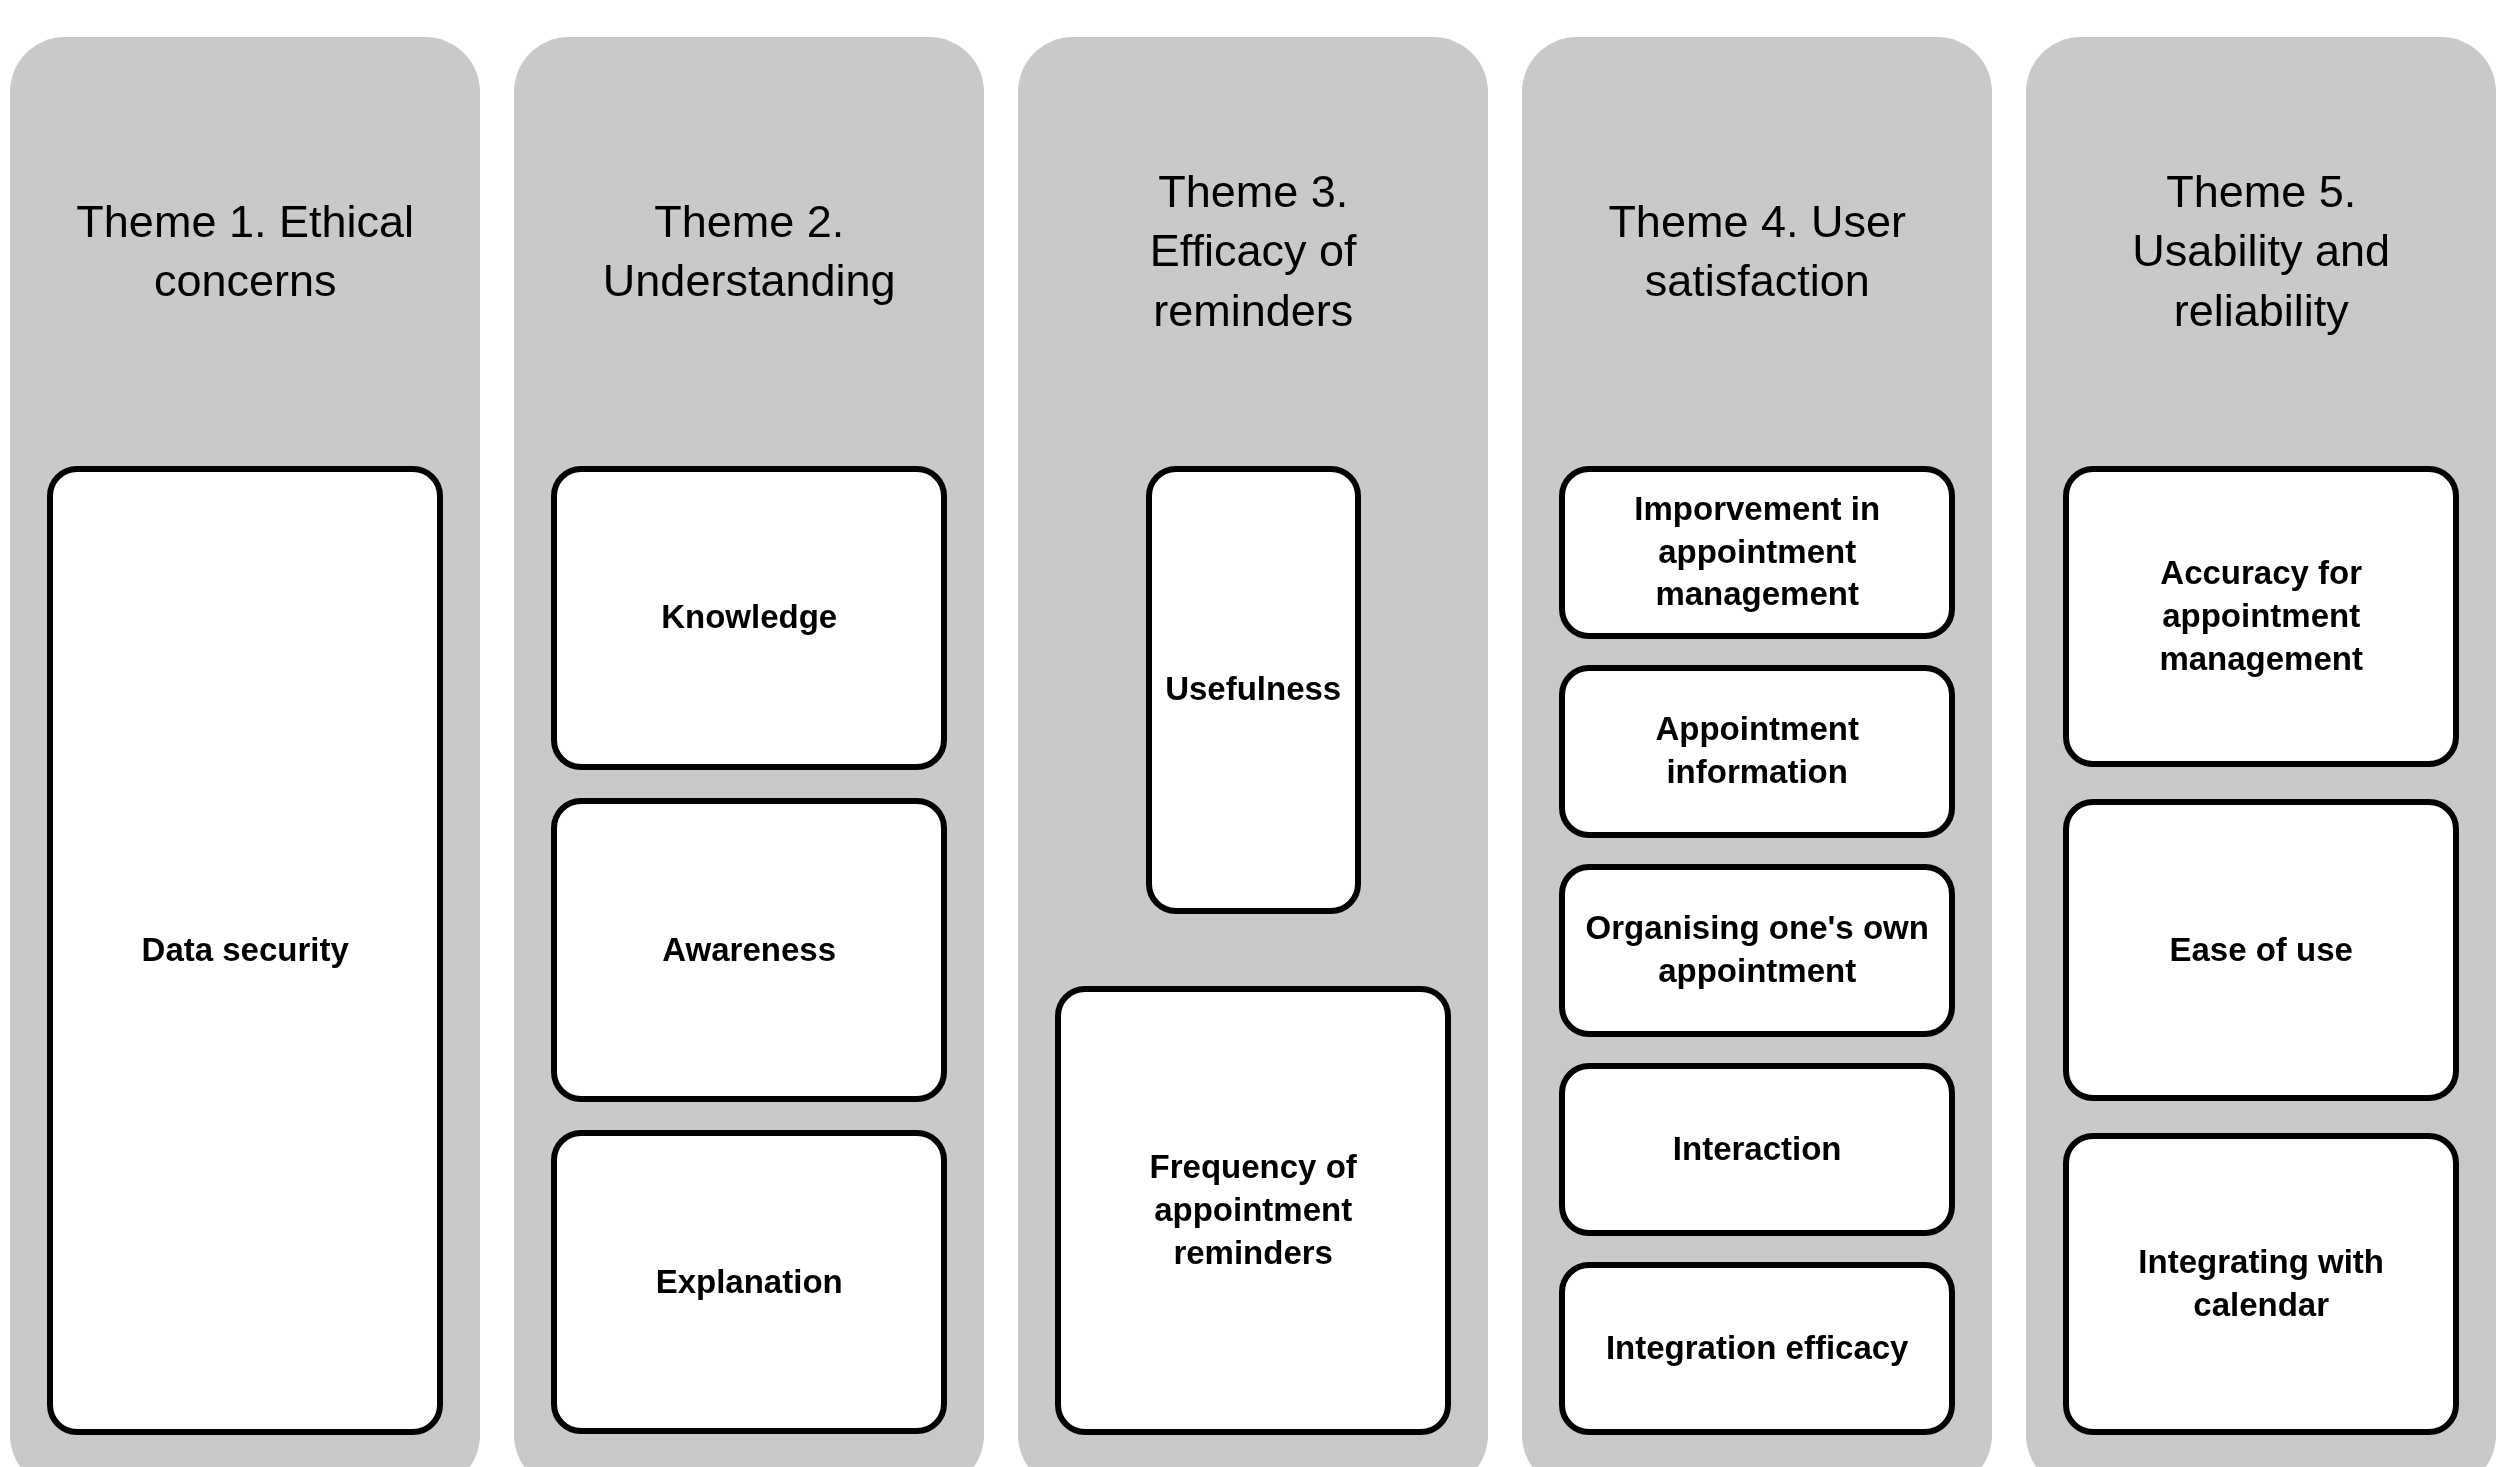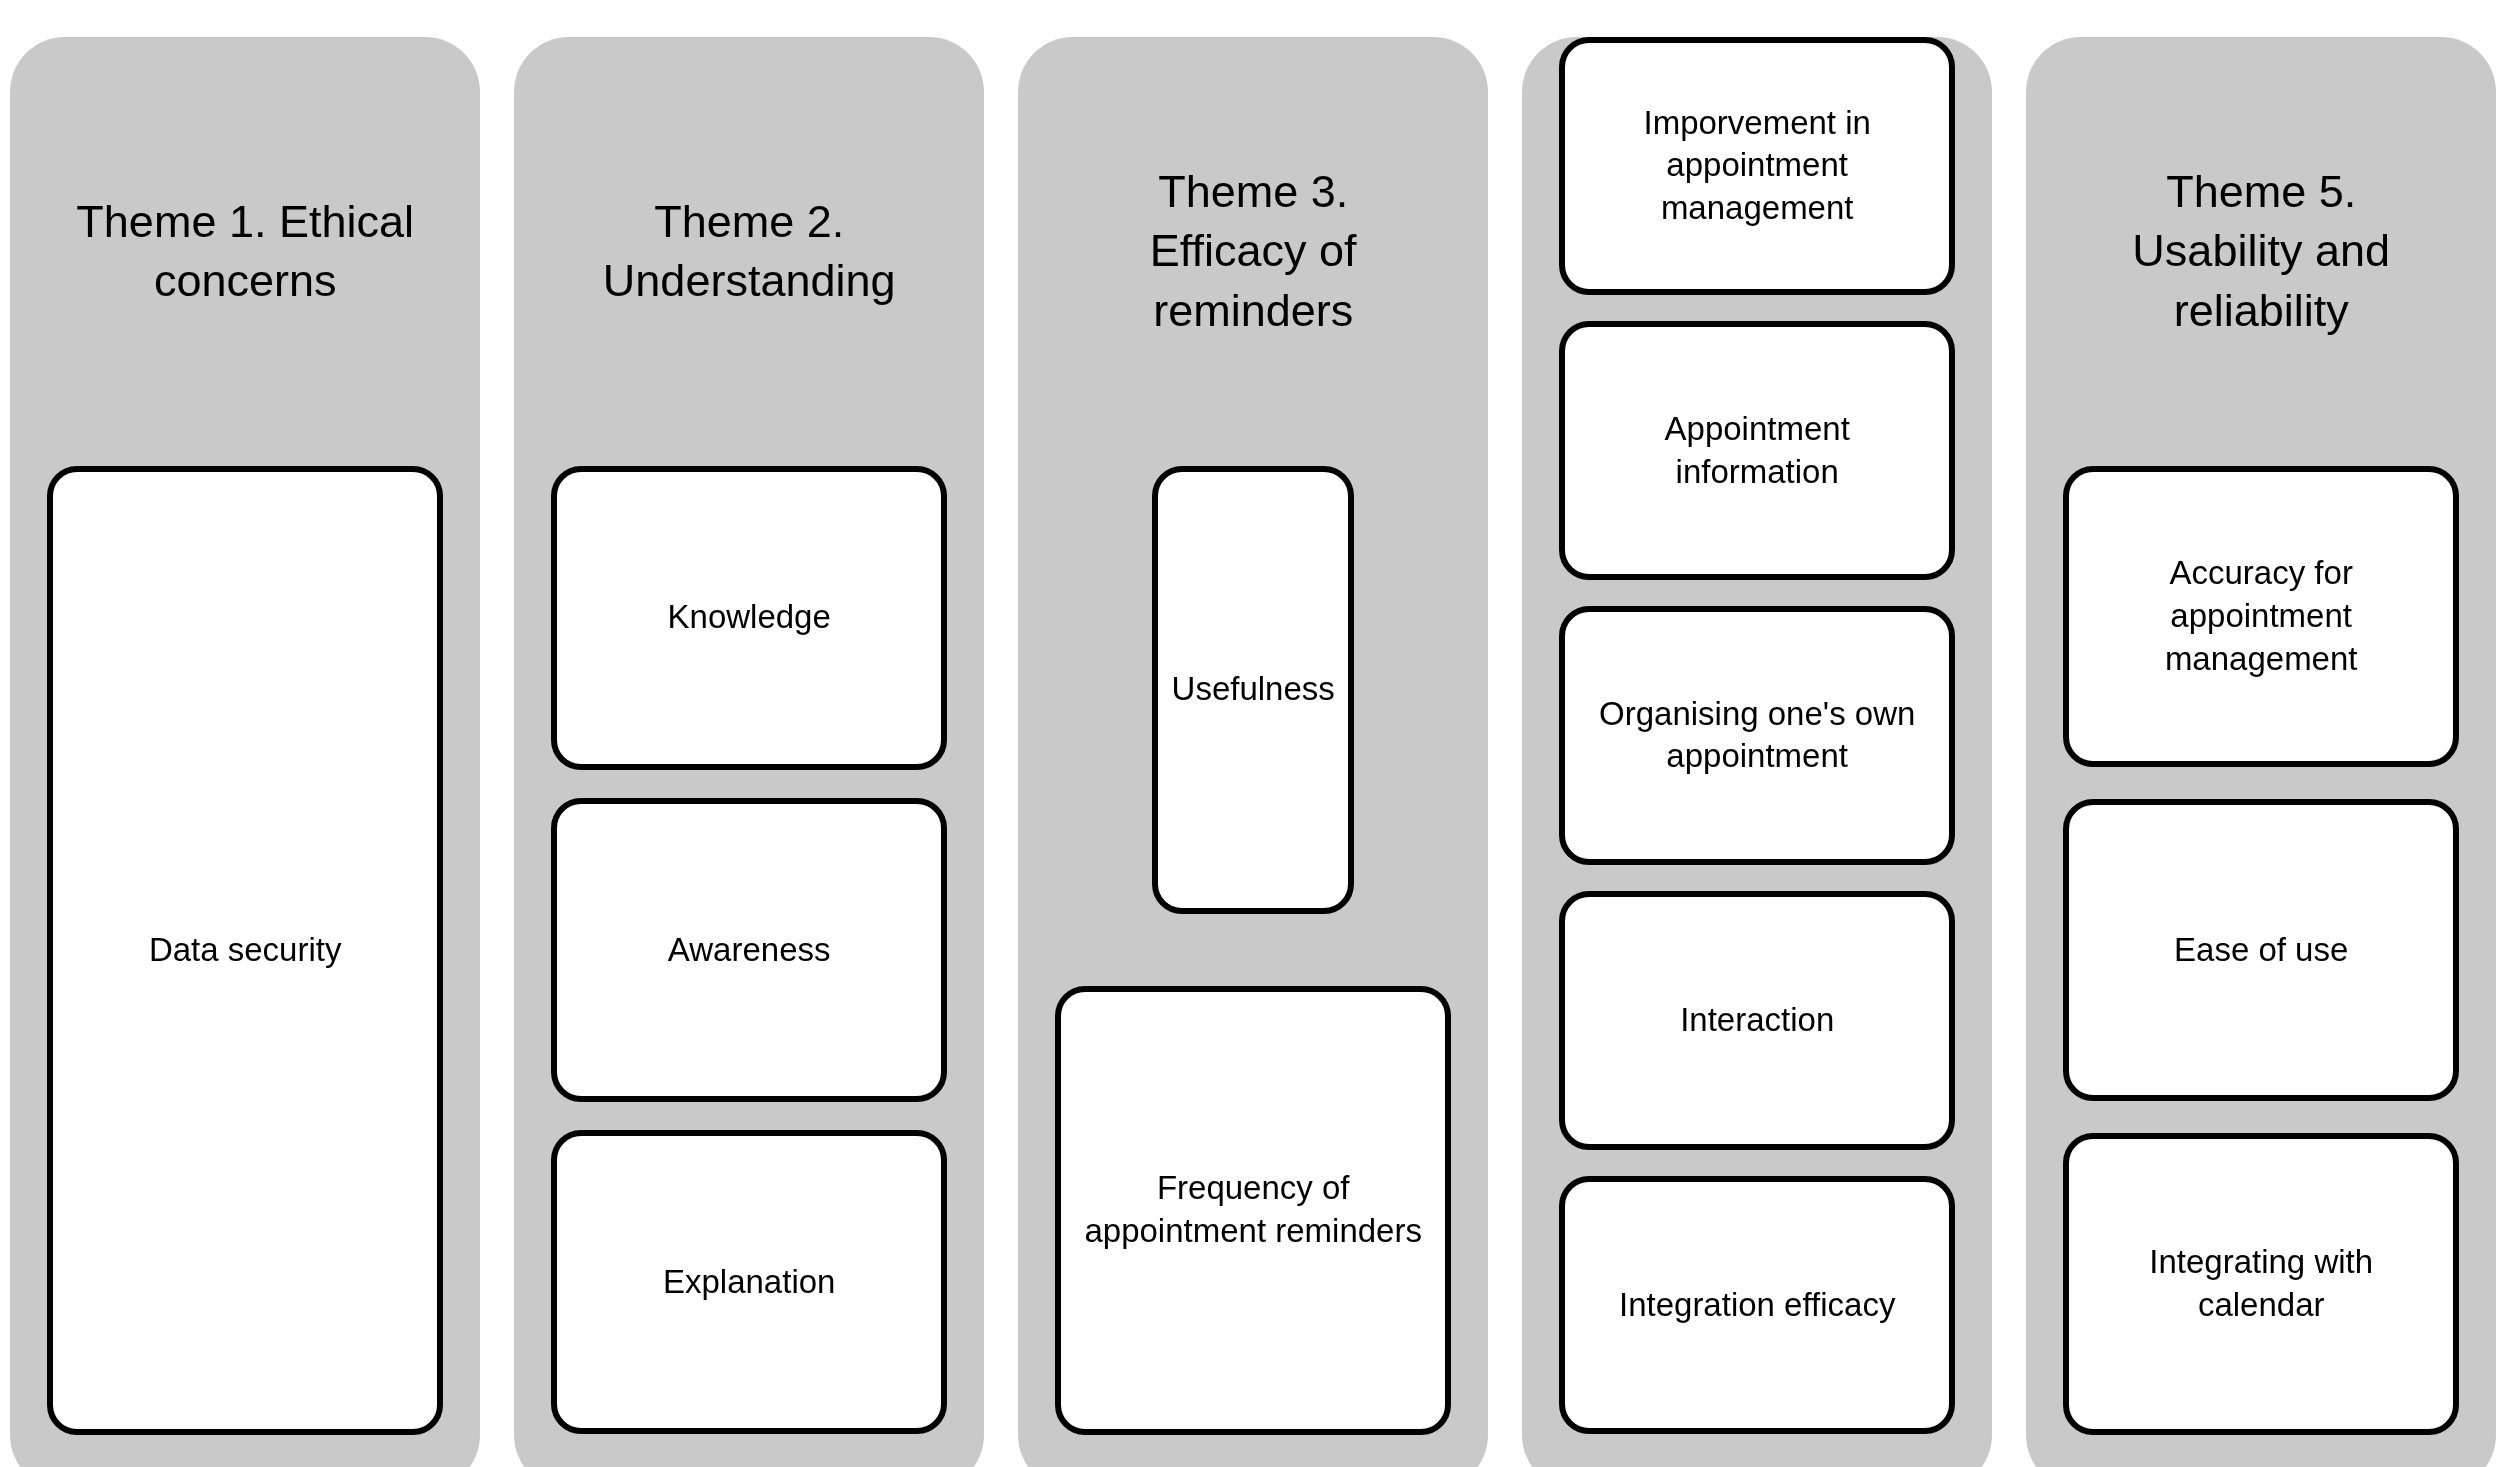--- a/index.html
+++ b/index.html
@@ -59,20 +59,21 @@
   .box {
     flex: 1 1 0;
     background: var(--box-bg, #ffffff);
     border: 6.8px solid var(--box-border, #000000);
     border-radius: 30px;
     display: flex;
     align-items: center;
     justify-content: center;
     box-sizing: border-box;
     padding: 8.2px 13.6px;
+    font-weight: bold;
   }
   .box-label {
     font-size: 33px;
     line-height: 1.3;
     text-align: center;
   }
 </style>
 </head>
 <body style="background: rgb(255, 255, 255); color: rgb(0, 0, 0);">
 
@@ -114,20 +115,23 @@
       <div class="box">
         <span class="box-label">Usefulness</span>
       </div>
       <div class="box">
         <span class="box-label">Frequency of appointment reminders</span>
       </div>
     </div>
   </section>
 
   <section class="column">
+    <header class="col-header">
+      <h2 class="col-title">Theme 4. User satisfaction</h2>
+    </header>
     <div class="col-boxes gap-38">
       <div class="box">
         <span class="box-label">Imporvement in appointment management</span>
       </div>
       <div class="box">
         <span class="box-label">Appointment information</span>
       </div>
       <div class="box">
         <span class="box-label">Organising one's own appointment</span>
       </div>

